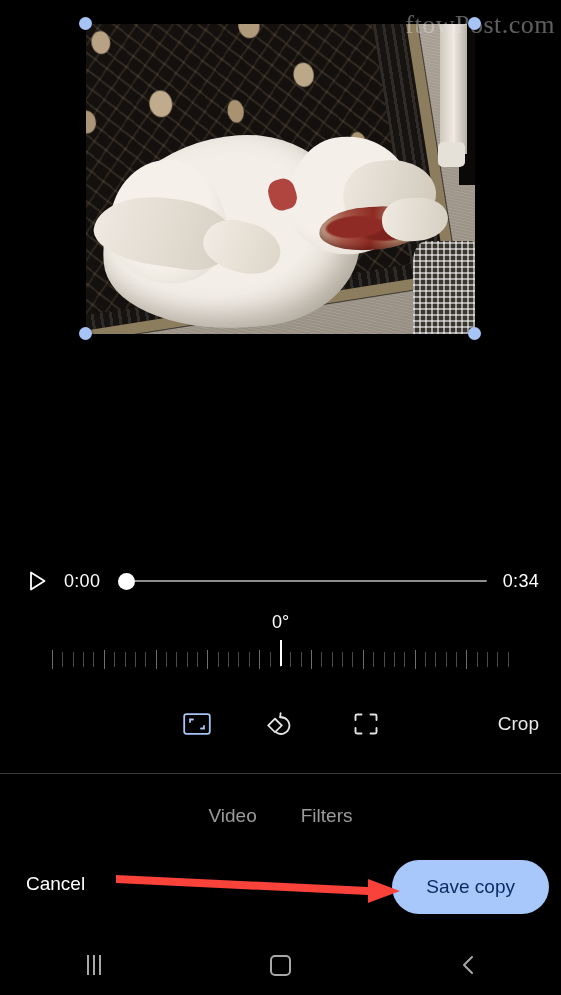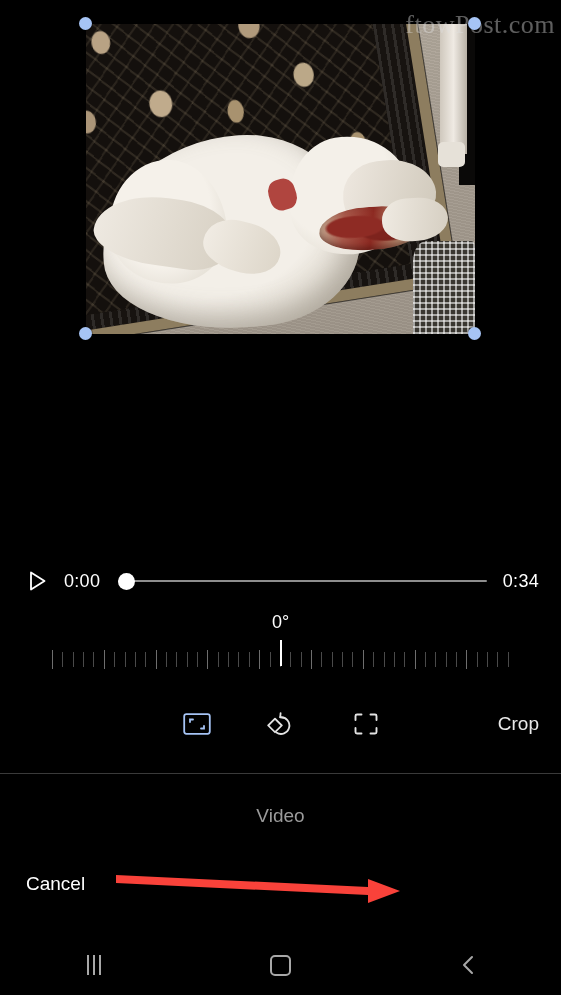--- a/index.html
+++ b/index.html
@@ -394,24 +394,26 @@
       <path d="M23.5 16 V20 A1.5 1.5 0 0 1 22 21.5 H17.5" fill="none" stroke="#e3e3e3" stroke-width="1.9" stroke-linecap="round"></path>
     </svg>
   </div>
   <div id="reset-button">Crop</div>
 </div>
 
 <div id="divider"></div>
 
 <div id="tab-bar">
   <div class="tab">Video</div>
+  <div class="tab">Filters</div>
 </div>
 
 <div id="action-bar">
   <div id="cancel-button">Cancel</div>
+  <div id="save-copy-button">Save copy</div>
 </div>
 
 <svg id="arrow-annotation" viewBox="0 0 300 60">
   <path d="M6 13 L258 25 L258 17 L290 29 L258 41 L258 33 L6 21 Z" fill="#f9423a"></path>
 </svg>
 
 <div id="nav-bar">
   <div class="nav-btn">
     <div id="nav-recents">
       <span></span>

